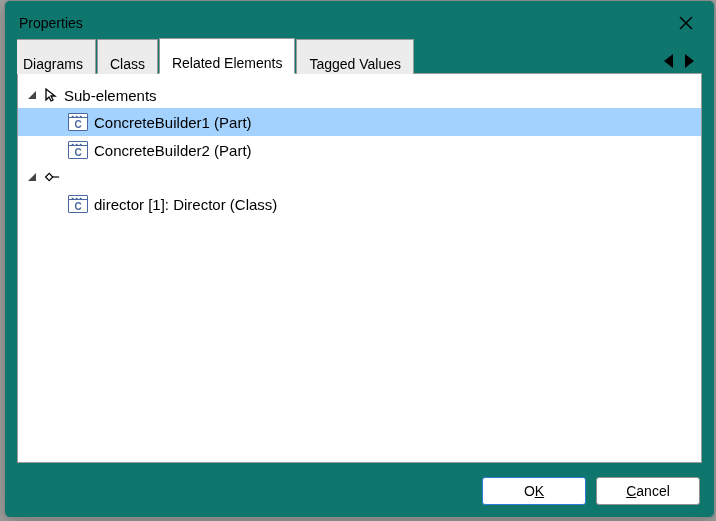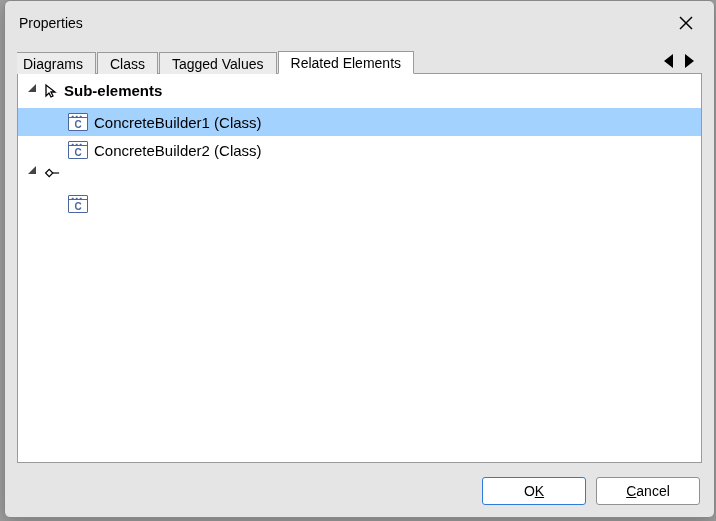--- a/index.html
+++ b/index.html
@@ -13,21 +13,21 @@
     width: 716px;
     height: 521px;
     overflow: hidden;
   }
   .window {
     position: absolute;
     left: 4px;
     top: 0;
     width: 711px;
     height: 518px;
-    background: #e5e5e5;
+    background: #0f766e;
     border: 1px solid #888;
     border-radius: 6px;
     box-shadow: 0 4px 18px rgba(0,0,0,0.25);
     display: flex;
     flex-direction: column;
   }
   .titlebar {
     height: 44px;
     display: flex;
     align-items: center;
@@ -50,21 +50,21 @@
     display: flex;
     align-items: flex-end;
     padding: 0 12px;
     height: 28px;
     position: relative;
   }
   .tab {
     border: 1px solid #9a9a9a;
     border-bottom: none;
     background: #ececec;
-    padding: 3px 12px 2px;
+    padding: 16px 12px 2px;
     font-size: 14px;
     margin-right: 1px;
     position: relative;
     top: 1px;
     cursor: pointer;
     white-space: nowrap;
   }
   .tab.cut-left {
     border-left: none;
     padding-left: 6px;
@@ -95,24 +95,24 @@
     flex: 1;
     background: #fff;
     overflow: auto;
   }
   .tree {
     padding-top: 8px;
     font-size: 15px;
   }
   .tree-group {
     display: flex;
+    align-items: center;
     height: 26px;
     padding-left: 8px;
     gap: 4px;
-    font-weight: bold;
   }
   .disclosure {
     width: 12px;
     height: 12px;
     display:flex;align-items:center;justify-content:center;
     cursor: pointer;
   }
   .group-icon {
     width: 18px;
     height: 18px;
@@ -192,22 +192,22 @@
       <svg width="14" height="14" viewBox="0 0 14 14">
         <line x1="1" y1="1" x2="13" y2="13"></line>
         <line x1="13" y1="1" x2="1" y2="13"></line>
       </svg>
     </div>
   </div>
 
   <div class="tabs-row">
     <div class="tab cut-left">Diagrams</div>
     <div class="tab">Class</div>
+    <div class="tab active">Related Elements</div>
     <div class="tab">Tagged Values</div>
-    <div class="tab active">Related Elements</div>
     <div class="nav-arrows">
       <div class="arrow">
         <svg width="12" height="16" viewBox="0 0 12 16">
           <polygon points="10,1 10,15 1,8" fill="#000"></polygon>
         </svg>
       </div>
       <div class="arrow">
         <svg width="12" height="16" viewBox="0 0 12 16">
           <polygon points="2,1 2,15 11,8" fill="#000"></polygon>
         </svg>
@@ -230,29 +230,29 @@
           </svg>
         </div>
         <span>Sub-elements</span>
       </div>
 
       <div class="tree-item selected">
         <div class="class-icon">
           <span class="dots">●●●</span>
             <span class="c">C</span>
         </div>
-        <span>ConcreteBuilder1 (Class)</span>
+        <span>ConcreteBuilder1 (Part)</span>
       </div>
 
       <div class="tree-item">
         <div class="class-icon">
           <span class="dots">●●●</span>
             <span class="c">C</span>
         </div>
-        <span>ConcreteBuilder2 (Class)</span>
+        <span>ConcreteBuilder2 (Part)</span>
       </div>
 
       <div class="tree-group">
         <div class="disclosure">
           <svg width="10" height="10" viewBox="0 0 10 10">
               <polygon points="1,9 9,9 9,1" fill="#444"></polygon>
             </svg>
         </div>
         <div class="group-icon">
           <svg width="20" height="16" viewBox="0 0 20 16" fill="none" stroke="#000" stroke-width="1.3">
@@ -260,20 +260,21 @@
             <line x1="12" y1="8" x2="19" y2="8"></line>
           </svg>
         </div>
       </div>
 
       <div class="tree-item">
         <div class="class-icon">
           <span class="dots">●●●</span>
             <span class="c">C</span>
         </div>
+        <span>director [1]: Director (Class)</span>
       </div>
 
     </div>
   </div>
 
   <div class="button-row">
     <div class="btn primary">
       <span>O</span>
         <span class="mn">K</span>
     </div>

